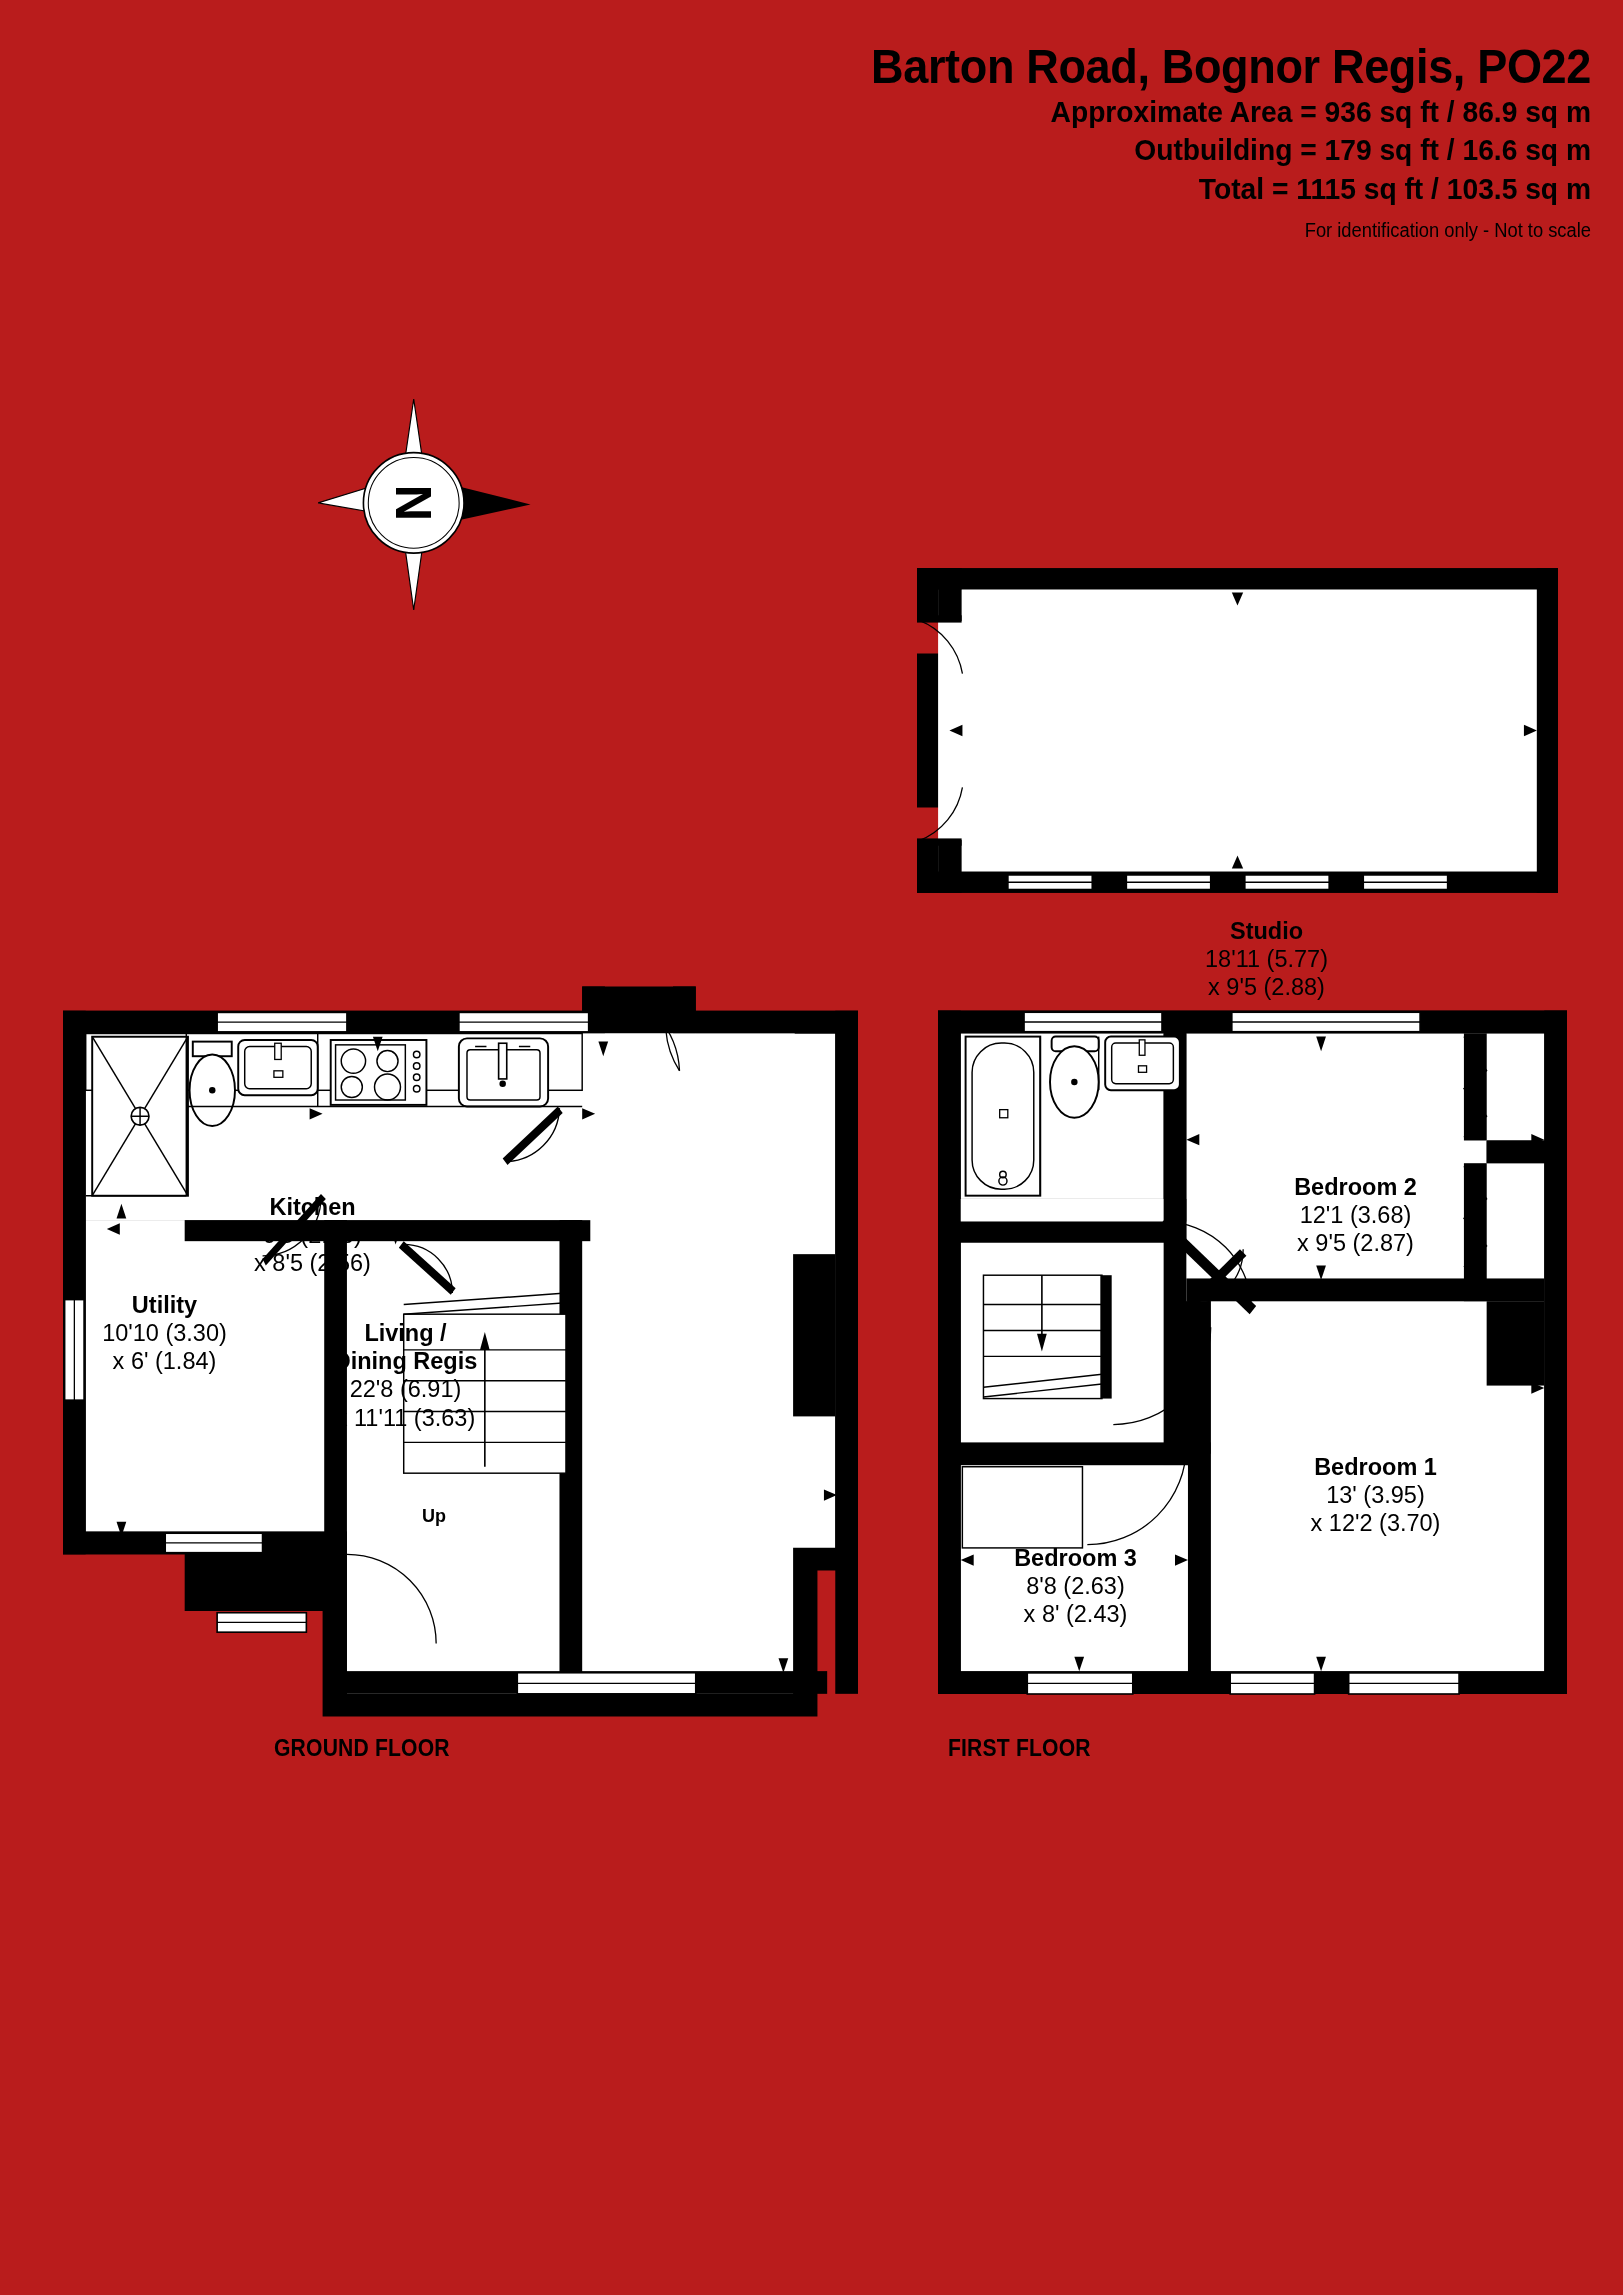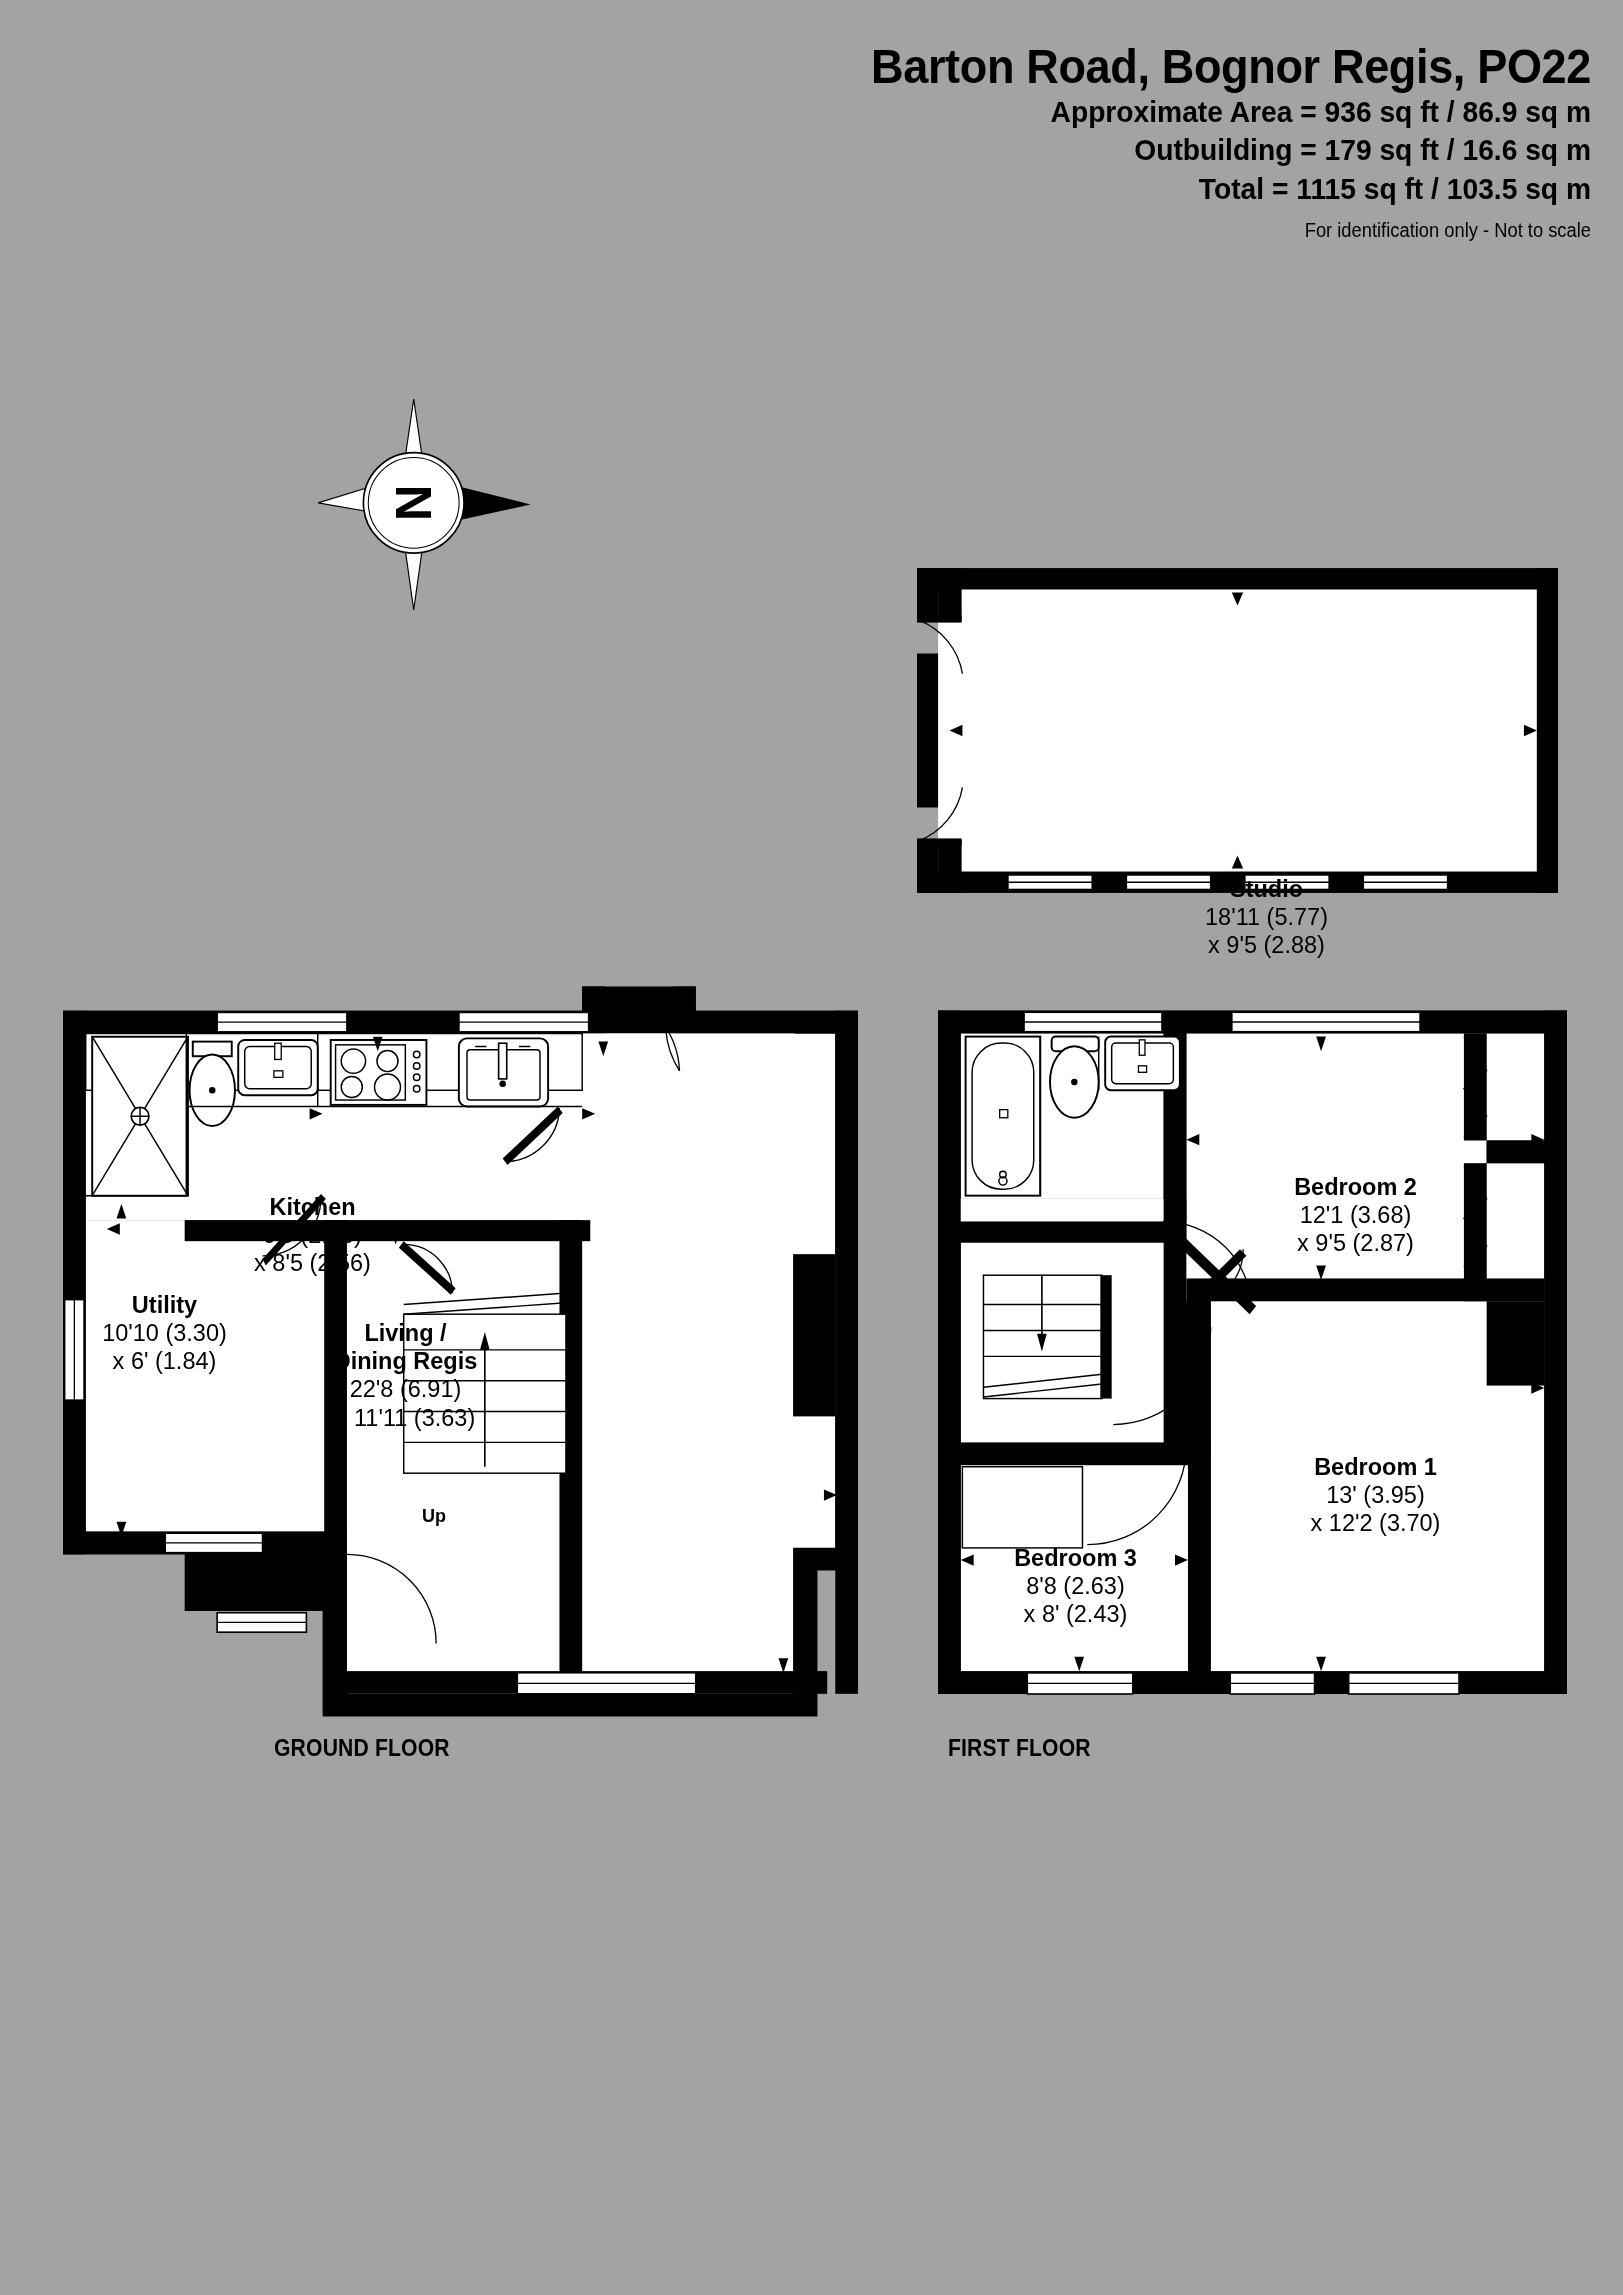--- a/index.html
+++ b/index.html
@@ -1,21 +1,21 @@
 <!DOCTYPE html>
 <html style="font-size:13px"><head>
 <meta charset="utf-8">
 <title>Floor Plan</title>
 <style>
   html,body{margin:0;padding:0;background:#fff;}
   body{
     width:1623px;height:2295px;position:relative;overflow:hidden;
     font-family:"Liberation Sans","DejaVu Sans",sans-serif;color:#000;
   }
-  .page{position:absolute;inset:0;background:#a3a3a3;}
+  .page{position:absolute;inset:0;background:#b91c1c;}
 
   
   #header{position:absolute;left:0;right:32px;top:42px;text-align:right;}
   #title{
     font-size:49px;font-weight:bold;letter-spacing:-0.4px;
     transform:scaleX(.92);transform-origin:right center;
     line-height:1.0;white-space:nowrap;
   }
   .subline{
     font-size:30px;line-height:1.24;transform:scaleX(.94);
@@ -120,21 +120,21 @@
       <line x1="404" y1="387" x2="508" y2="387" stroke="#000" stroke-width="1.6"></line>
       <line x1="550" y1="387" x2="654" y2="387" stroke="#000" stroke-width="1.6"></line>
     </g>
 
     <polygon class="arr" points="388,30 402,30 395,46"></polygon>
     <polygon class="arr" points="388,370 402,370 395,354"></polygon>
     <polygon class="arr" points="56,193 56,207 40,200"></polygon>
     <polygon class="arr" points="748,193 748,207 764,200"></polygon>
   </svg>
 
-  <div class="rl" style="left:1161px;top:875px;width:211px;">
+  <div class="rl" style="left:1161px;top:917px;width:211px;">
     <span class="nm">Studio</span>
     <span class="dm">18'11 (5.77)</span>
     <span class="dm">x 9'5 (2.88)</span>
   </div>
 
   <svg id="ground-plan" class="plan" viewBox="0 0 980 900">
     <style>
       #ground-plan .w{fill:#000}
       #ground-plan .room{fill:#fff}
       #ground-plan .win{fill:#fff;stroke:#000;stroke-width:2}

